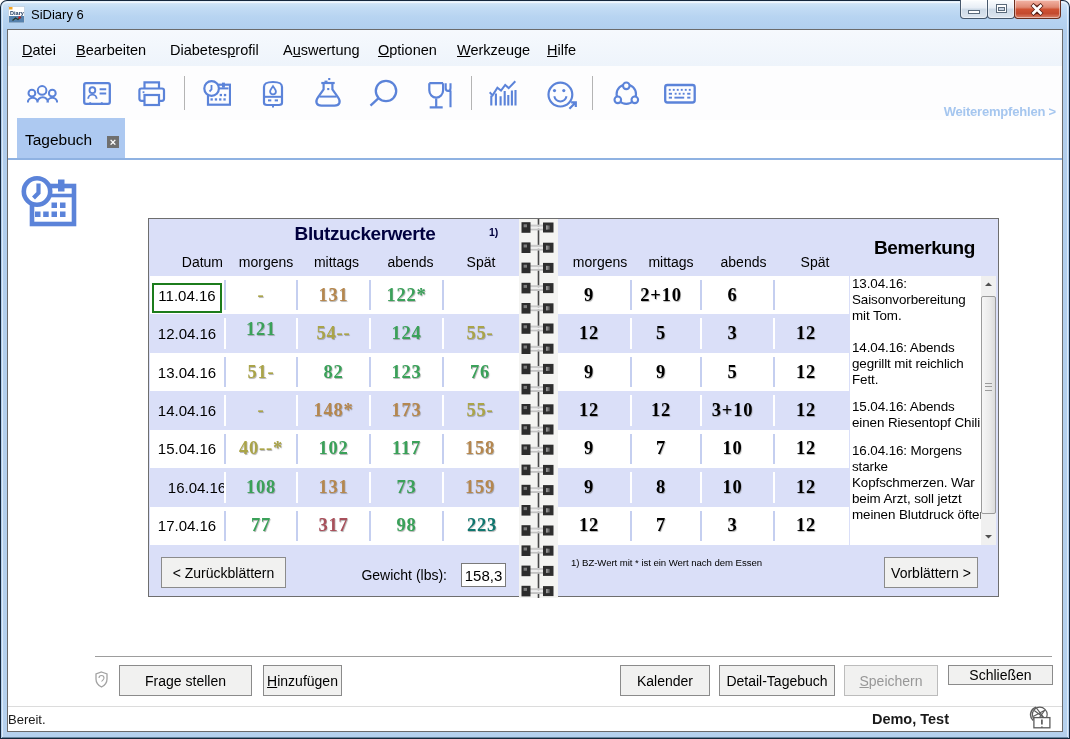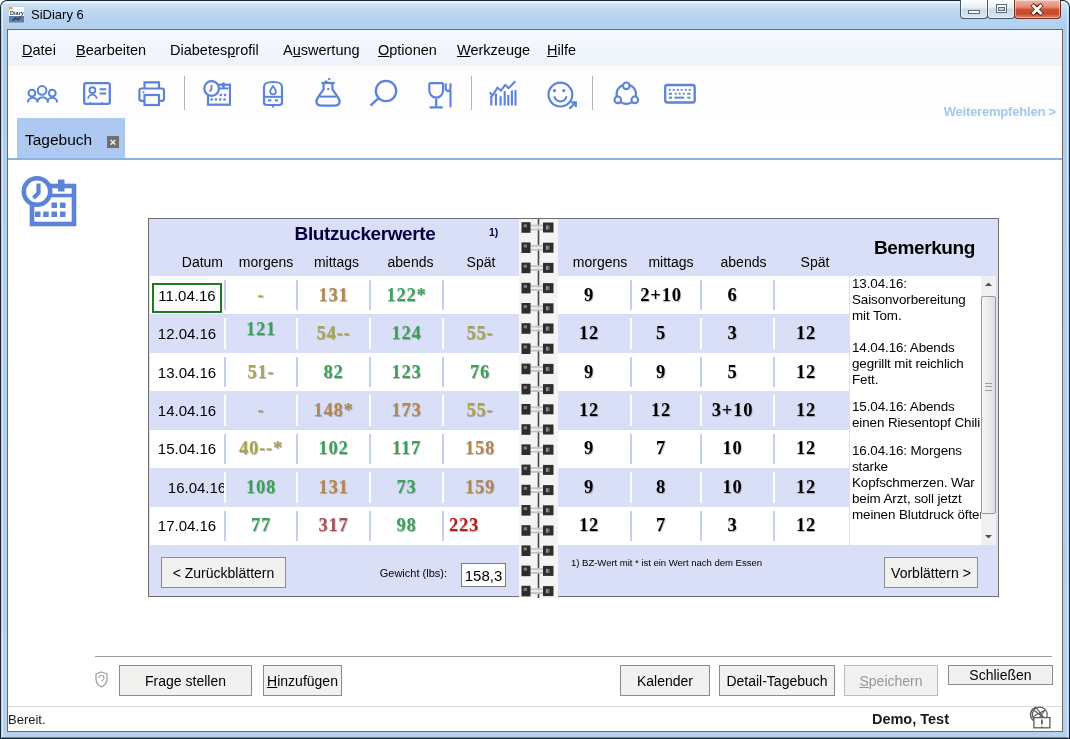--- a/index.html
+++ b/index.html
@@ -273,21 +273,21 @@
 <div class="a" style="left:147px;top:253.2px;width:2px;height:30.4px;background:#ffffff"></div>
 <div class="a" style="left:220px;top:253.2px;width:2px;height:30.4px;background:#ffffff"></div>
 <div class="a" style="left:293px;top:253.2px;width:2px;height:30.4px;background:#ffffff"></div>
 <div class="a" style="left:481px;top:253.2px;width:2px;height:30.4px;background:#ffffff"></div>
 <div class="a" style="left:551px;top:253.2px;width:2px;height:30.4px;background:#ffffff"></div>
 <div class="a" style="left:624px;top:253.2px;width:2px;height:30.4px;background:#ffffff"></div>
 <div class="cell" style="left:0;top:287.6px;width:76px;height:38.4px;font-size:15px;color:#000">17.04.16</div>
 <div class="cell ser" style="left:76px;top:287.6px;width:72px;height:38.4px;color:#3aa159">77</div>
 <div class="cell ser" style="left:148px;top:287.6px;width:73px;height:38.4px;color:#a8505b">317</div>
 <div class="cell ser" style="left:221px;top:287.6px;width:73px;height:38.4px;color:#3aa159">98</div>
-<div class="cell ser" style="left:278px;top:287.6px;width:74px;height:38.4px;color:#b91c1c">223</div>
+<div class="cell ser" style="left:296px;top:287.6px;width:74px;height:38.4px;color:#0f766e">223</div>
 <div class="cell ser" style="left:403px;top:287.6px;width:74px;height:38.4px;color:#000">12</div>
 <div class="cell ser" style="left:477px;top:287.6px;width:70px;height:38.4px;color:#000">7</div>
 <div class="cell ser" style="left:547px;top:287.6px;width:73px;height:38.4px;color:#000">3</div>
 <div class="cell ser" style="left:620px;top:287.6px;width:74px;height:38.4px;color:#000">12</div>
 <div class="a" style="left:75px;top:291.6px;width:2px;height:30.4px;background:#c5cff0"></div>
 <div class="a" style="left:147px;top:291.6px;width:2px;height:30.4px;background:#c5cff0"></div>
 <div class="a" style="left:220px;top:291.6px;width:2px;height:30.4px;background:#c5cff0"></div>
 <div class="a" style="left:293px;top:291.6px;width:2px;height:30.4px;background:#c5cff0"></div>
 <div class="a" style="left:481px;top:291.6px;width:2px;height:30.4px;background:#c5cff0"></div>
 <div class="a" style="left:551px;top:291.6px;width:2px;height:30.4px;background:#c5cff0"></div>
@@ -516,21 +516,21 @@
       <path d="M4,10 L7.5,6.5 L11,10 Z" fill="#505050"></path>
     </svg>
 <svg class="a" style="left:832px;top:309.0px" width="15" height="17" viewBox="0 0 15 17">
       <path d="M4,7 L7.5,10.5 L11,7 Z" fill="#505050"></path>
     </svg>
 <div class="a" style="left:832px;top:76.6px;width:15px;height:218px;background:linear-gradient(90deg,#f6f6f6,#eaeaea 60%,#dcdcdc);border:1px solid #9b9b9b;border-radius:2px"></div>
 <div class="a" style="left:836px;top:164.0px;width:7px;height:1px;background:#9b9b9b"></div>
 <div class="a" style="left:836px;top:167.4px;width:7px;height:1px;background:#9b9b9b"></div>
 <div class="a" style="left:836px;top:170.8px;width:7px;height:1px;background:#9b9b9b"></div>
 <div class="btn" style="left:12px;top:338px;width:125px;height:31px">&lt; Zurückblättern</div>
-<div class="a" style="left:148px;top:348px;width:150px;text-align:right;font-size:11px;color:#000">Gewicht (lbs):</div>
+<div class="a" style="left:148px;top:348px;width:150px;text-align:right;font-size:14px;color:#000">Gewicht (lbs):</div>
 <div class="a" style="left:312px;top:344px;width:45px;height:24px;background:#fff;border:1px solid #7a7a7a;font-size:15px;display:flex;align-items:center;justify-content:center">158,3</div>
 <div class="a" style="left:422px;top:337.5px;font-size:9.6px;letter-spacing:-.05px;color:#000">1) BZ-Wert mit * ist ein Wert nach dem Essen</div>
 <div class="btn" style="left:735px;top:338px;width:94px;height:31px">Vorblättern &gt;</div>
 </div>
 <div class="a" style="left:2px;top:736.5px;width:1066px;height:1px;background:#68869f"></div>
 <div class="a" style="left:95px;top:656px;width:957px;height:1px;background:#9d9d9d"></div>
 <svg class="a" style="left:95px;top:671px" width="13" height="17" viewBox="0 0 13 17" fill="none" stroke="#a2a2a2" stroke-width="1.3">
     <path d="M6.5,1 L12,3 V8 c0,4 -2.5,6.5 -5.5,8 C3.5,14.5 1,12 1,8 V3 Z"></path>
     <path d="M4,7 a2.5,2.5 0 0 1 5,0 c0,1.5 -1.2,2 -2.5,3.5" stroke-width="1.1"></path>
   </svg>

